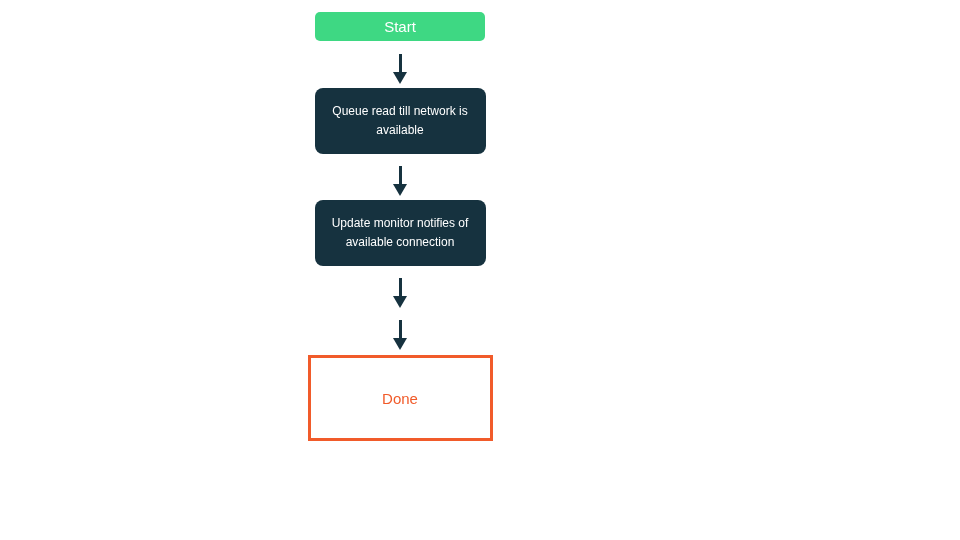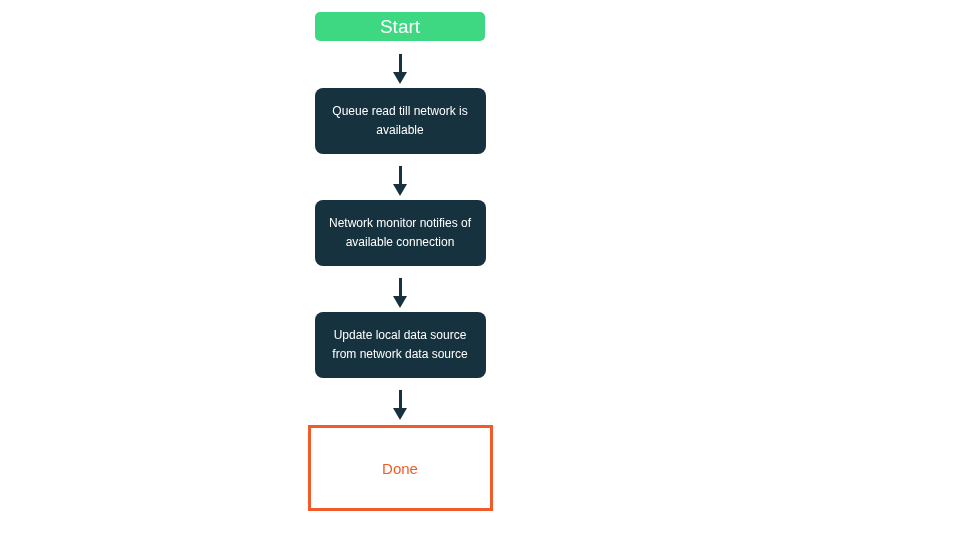--- a/index.html
+++ b/index.html
@@ -38,21 +38,21 @@
     align-items: center;
     justify-content: center;
     text-align: center;
   }
   .node-start {
     margin-top: 12px;
     width: 170px; height: 29px;
     background: var(--start-fill);
     color: var(--start-text);
     border-radius: 5px;
-    font-size: 19px;
+    font-size: 15px;
   }
   .node-process {
     margin-top: 4px;
     width: 171px; height: 66px;
     background: var(--process-fill);
     color: var(--process-text);
     border-radius: 8px;
     font-size: 12px;
     line-height: 19px;
   }
@@ -102,31 +102,28 @@
     <div class="node node-process">
       <span class="node-label">Queue read till network is available</span>
     </div>
 
     <div class="arrow">
       <div class="arrow-shaft"></div>
       <div class="arrow-head"></div>
     </div>
 
     <div class="node node-process">
-      <span class="node-label">Network monitor notifies of available connection</span>
+      <span class="node-label">Update monitor notifies of available connection</span>
     </div>
 
     <div class="arrow">
       <div class="arrow-shaft"></div>
       <div class="arrow-head"></div>
     </div>
 
-    <div class="node node-process">
-      <span class="node-label">Update local data source from network data source</span>
-    </div>
 
     <div class="arrow">
       <div class="arrow-shaft"></div>
       <div class="arrow-head"></div>
     </div>
 
     <div class="node node-end">
       <span class="node-label">Done</span>
     </div>
 

